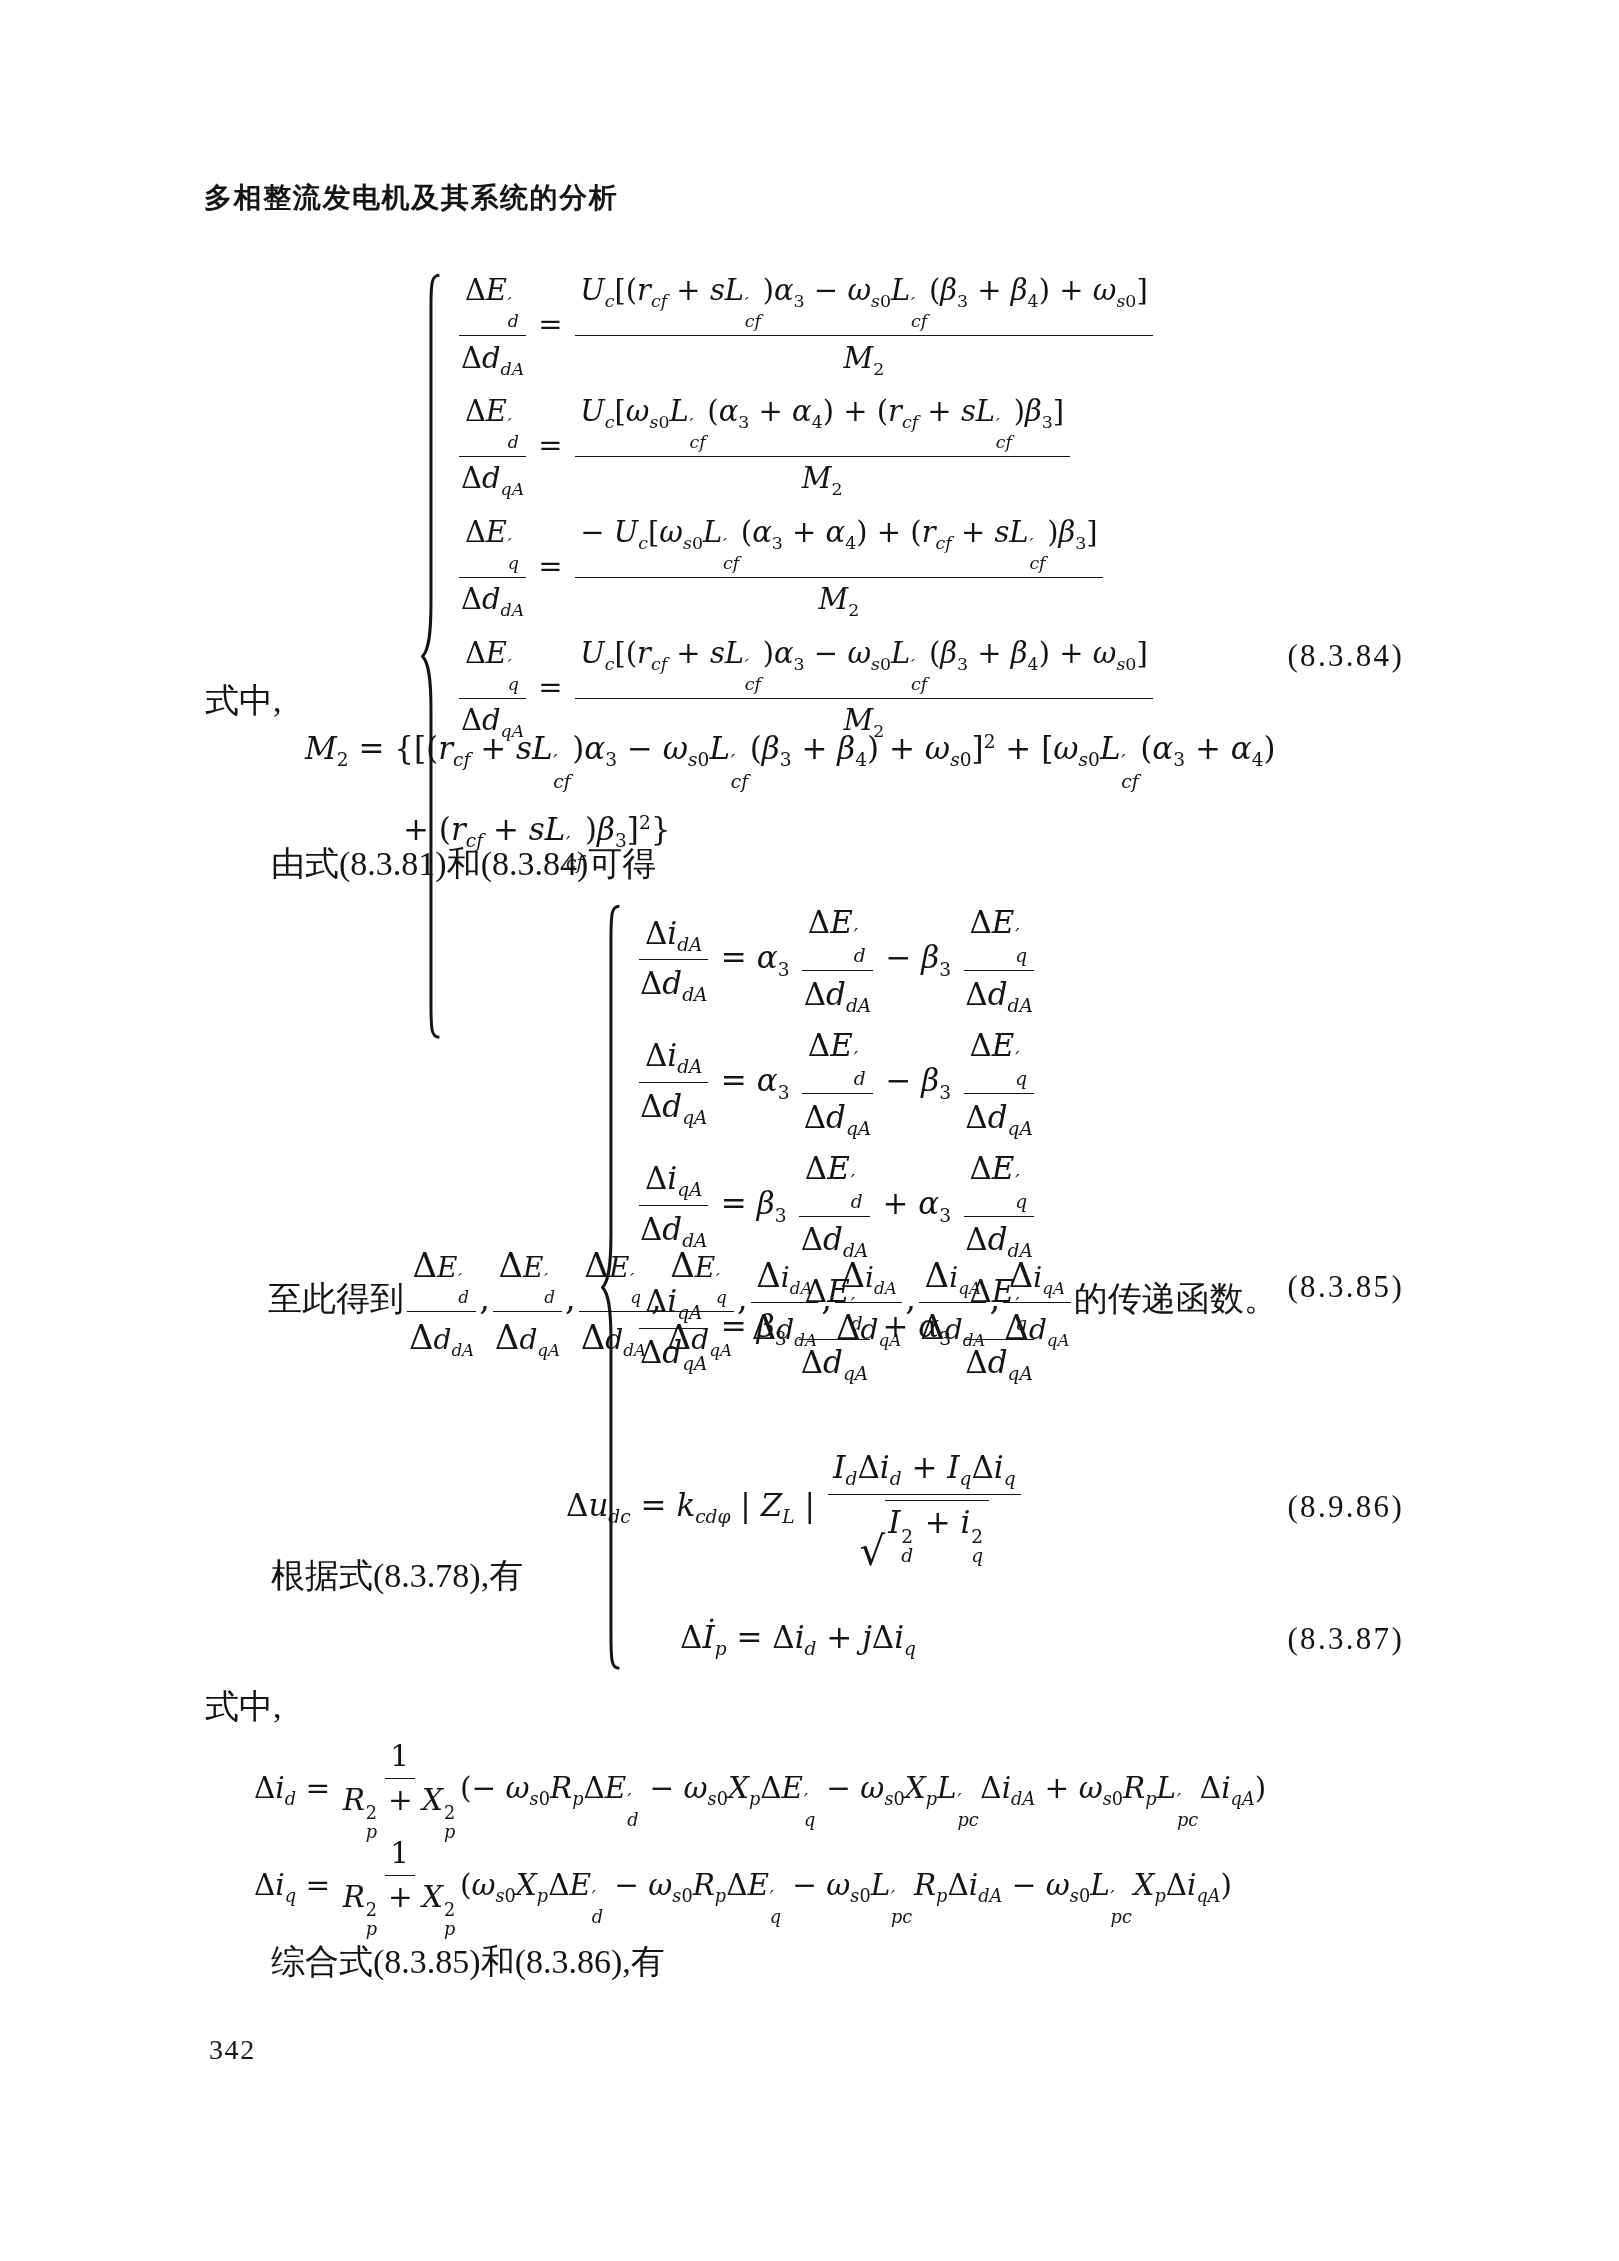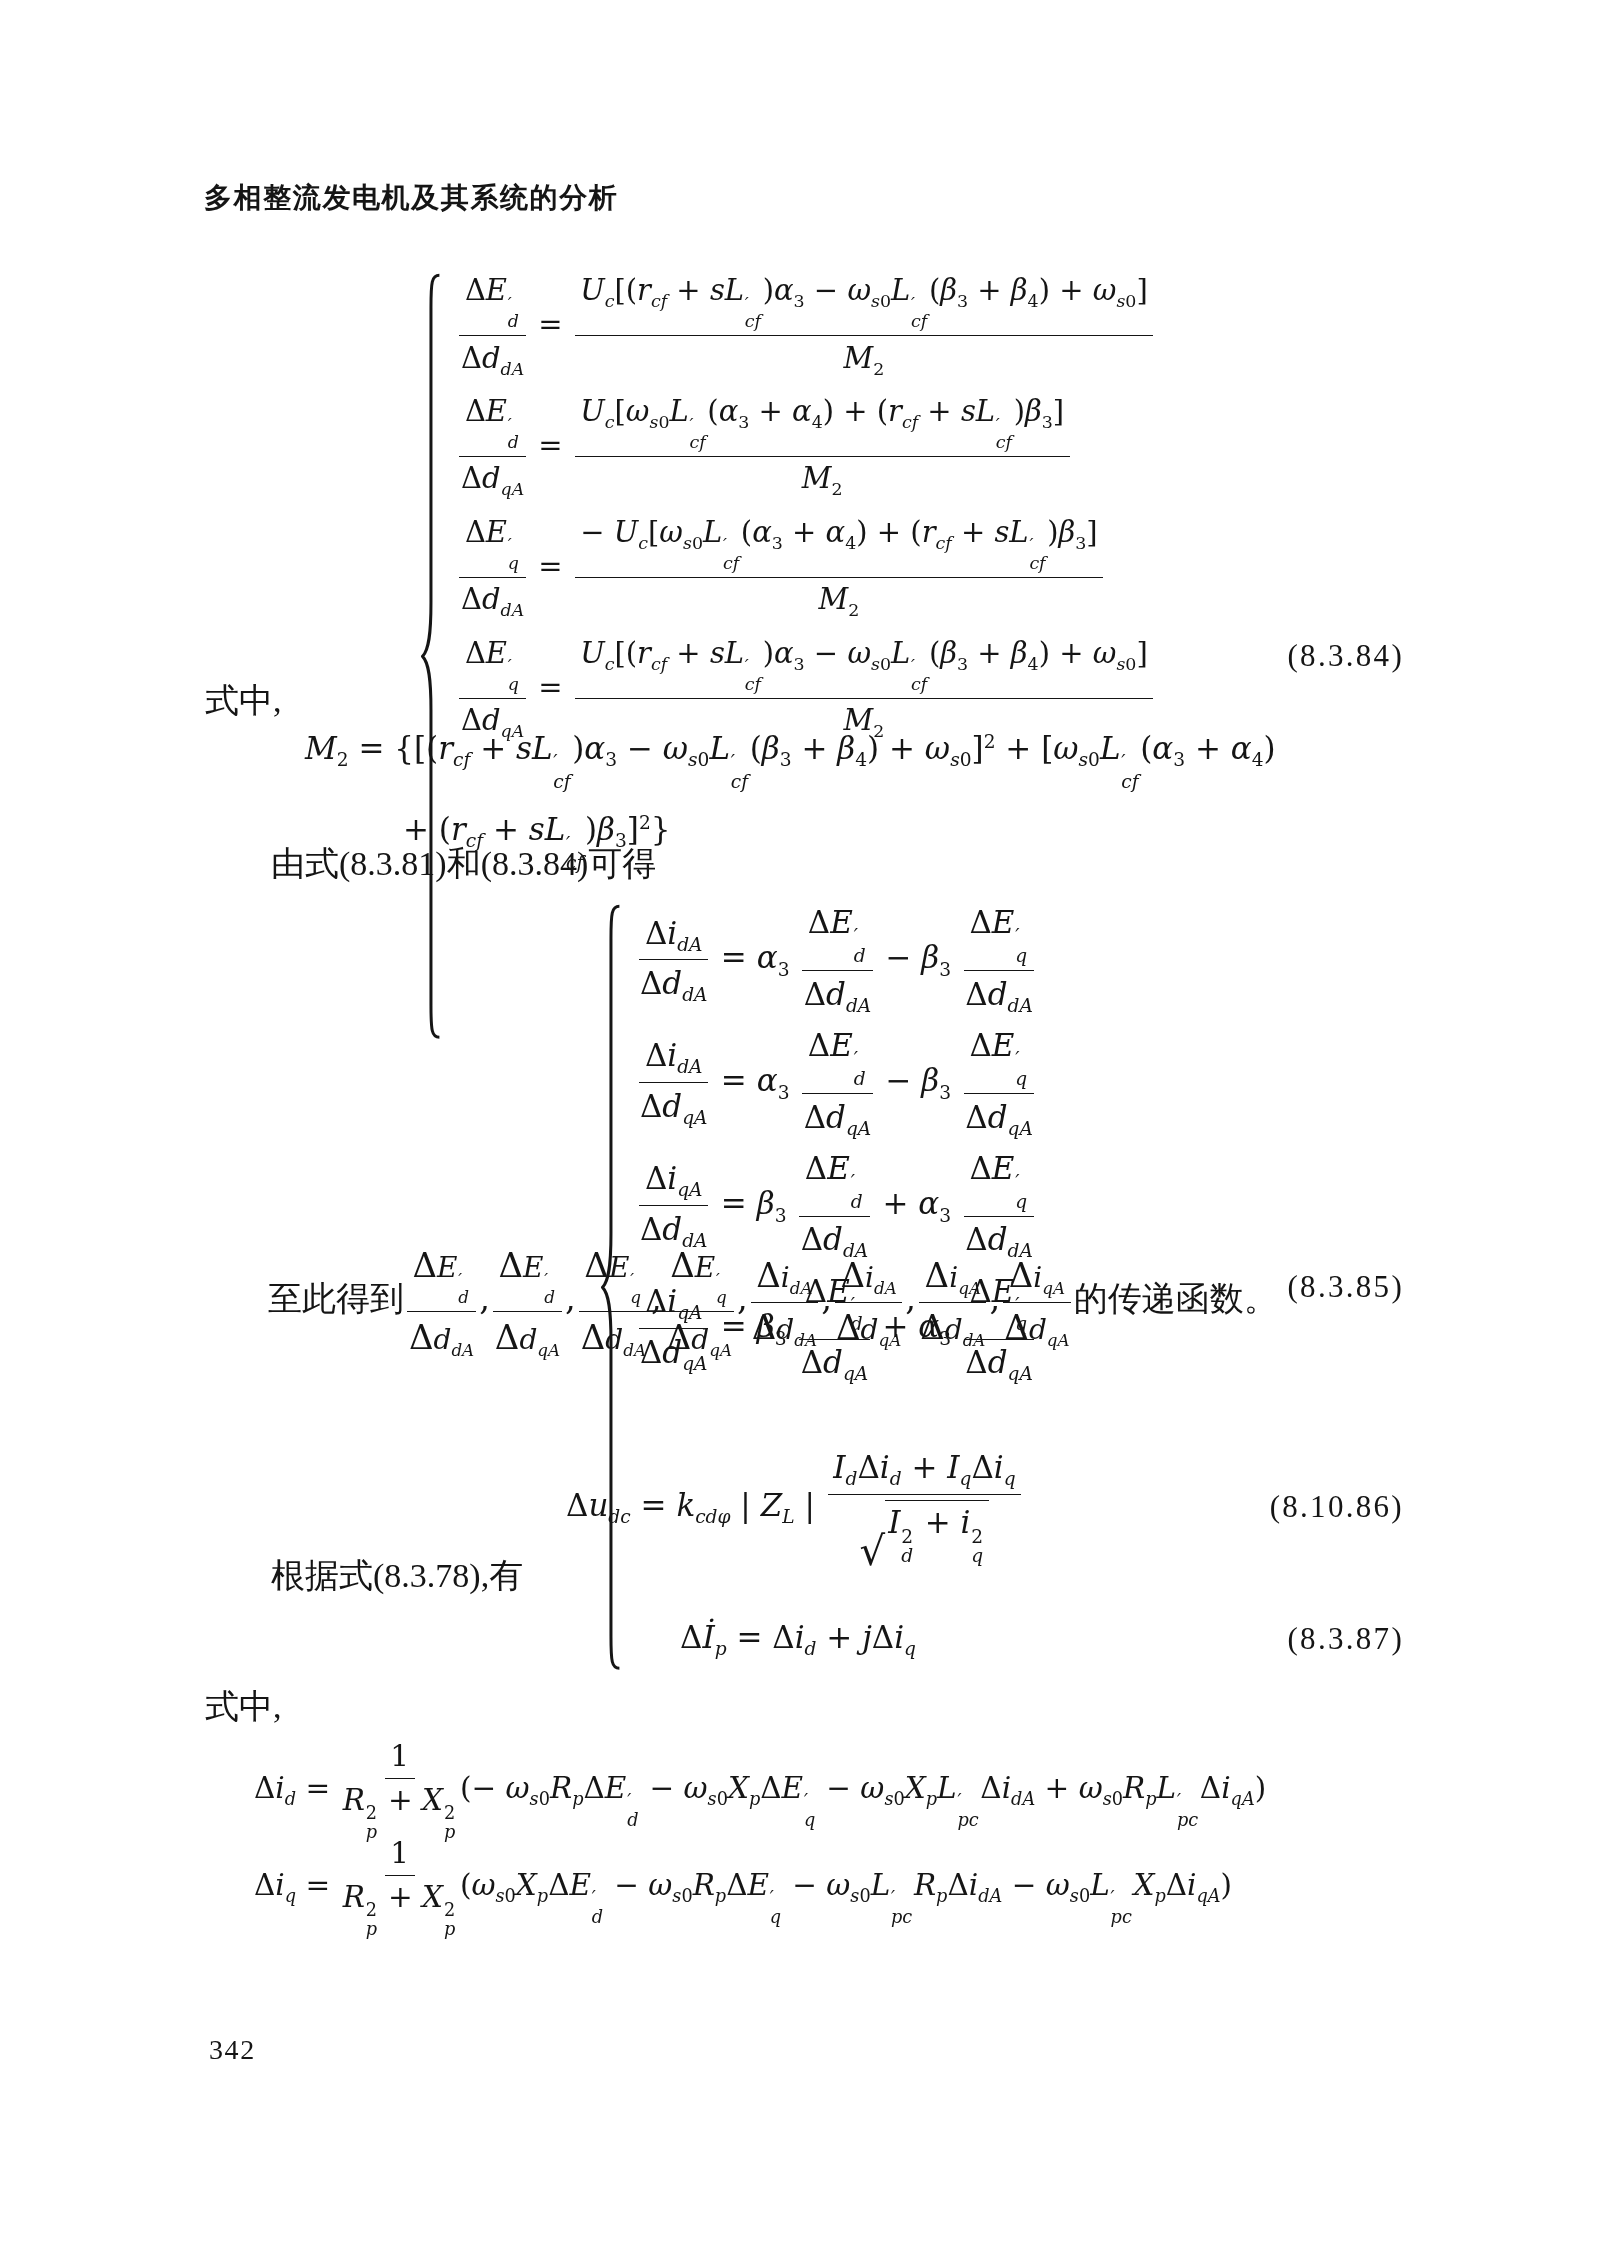--- a/index.html
+++ b/index.html
@@ -321,21 +321,21 @@
               <span class="mrad up">√</span>
               <span class="mradbody"><span>I</span><span class="msupsub">
                   <span class="mss-t"><span class="up">2</span></span>
                   <span class="mss-b"><span>d</span></span>
                 </span><span class="up"> + </span><span>i</span><span class="msupsub">
                   <span class="mss-t"><span class="up">2</span></span>
                   <span class="mss-b"><span>q</span></span>
                 </span></span>
             </span></span>
         </span></div>
-    <div class="eq-label">(8.10.86)</div>
+    <div class="eq-label">(8.9.86)</div>
   </div>
 
   <div id="para-according" class="cn">根据式(8.3.78),有</div>
 
   <div id="eq87" class="eq-single">
     <div class="math"><span class="up">Δ</span><span>İ</span><sub><span>p</span></sub><span class="up"> = Δ</span><span>i</span><sub><span>d</span></sub><span class="up"> + </span><span>j</span><span class="up">Δ</span><span>i</span><sub><span>q</span></sub></div>
     <div class="eq-label">(8.3.87)</div>
   </div>
 
   <div id="where2" class="cn">式中,</div>
@@ -379,17 +379,18 @@
         <span class="mss-t"><span>′</span></span>
         <span class="mss-b"><span>q</span></span>
       </span><span class="up"> − </span><span>ω</span><sub><span>s</span><span class="up">0</span></sub><span>L</span><span class="msupsub">
         <span class="mss-t"><span>′</span></span>
         <span class="mss-b"><span>pc</span></span>
       </span><span>R</span><sub><span>p</span></sub><span class="up">Δ</span><span>i</span><sub><span>dA</span></sub><span class="up"> − </span><span>ω</span><sub><span>s</span><span class="up">0</span></sub><span>L</span><span class="msupsub">
         <span class="mss-t"><span>′</span></span>
         <span class="mss-b"><span>pc</span></span>
       </span><span>X</span><sub><span>p</span></sub><span class="up">Δ</span><span>i</span><sub><span>qA</span></sub><span class="up">)</span></div>
 
+  <div id="para-combine" class="cn">综合式(8.3.85)和(8.3.86),有</div>
 
   <div id="pagenum" class="cn pagenum">342</div>
 
 </div>
 
 
 </body></html>

